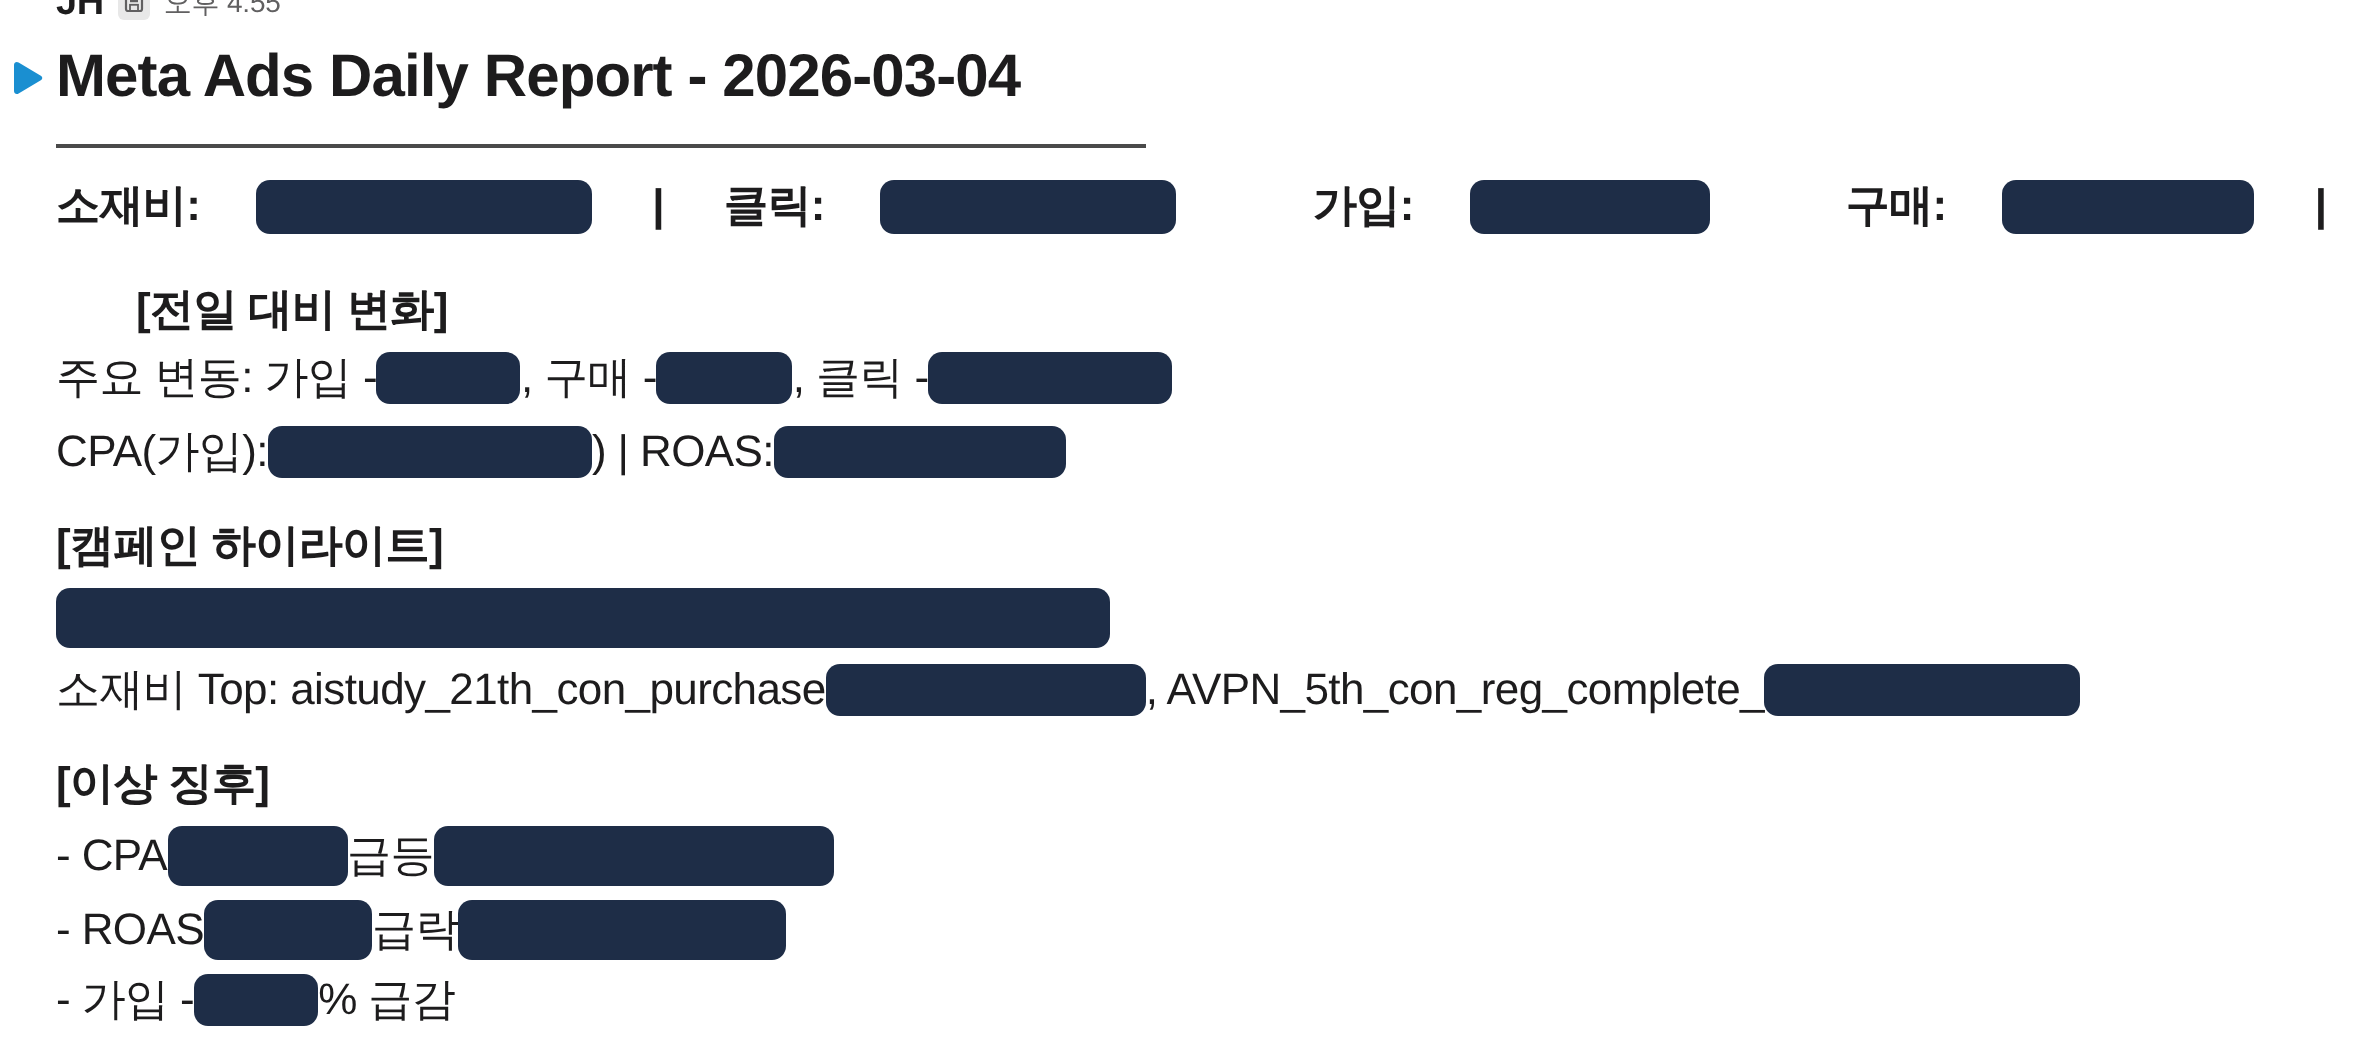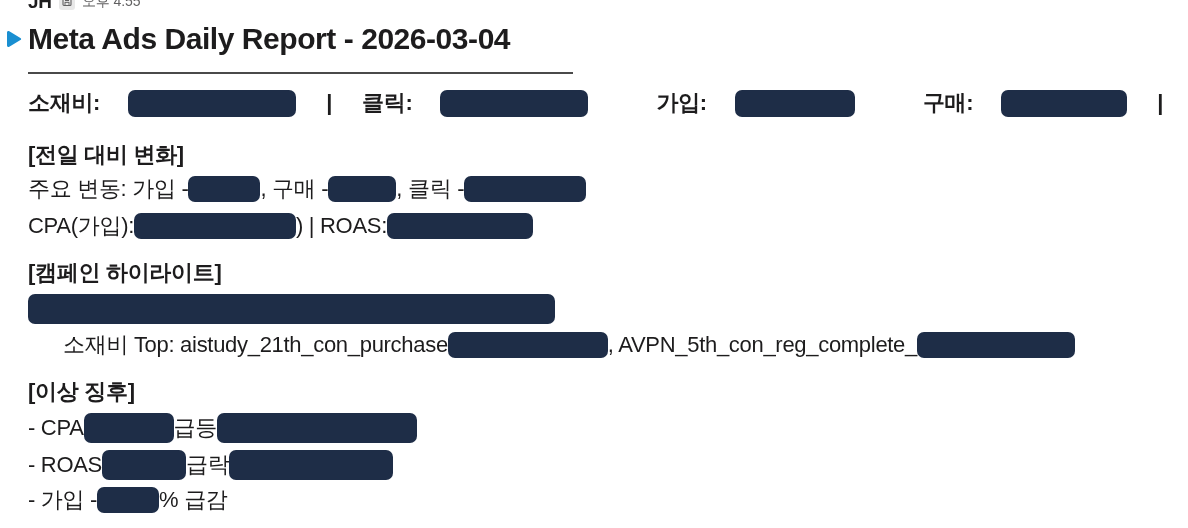--- a/index.html
+++ b/index.html
@@ -103,26 +103,26 @@
     display: inline-block;
     background: #1e2d47;
     border-radius: 7px;
     height: 26px;
     vertical-align: middle;
     flex: 0 0 auto;
   }
 
   
   .l-metrics    { top: 88px;  font-weight: 700; font-size: 22px; gap: 28px; }
-  .l-sec1       { top: 140px; font-weight: 700; font-size: 22px; }
+  .l-sec1       { top: 140px; font-weight: 700; font-size: 22px; margin-left: 40px; }
   .l-change     { top: 174px; }
   .l-cpa        { top: 211px; }
   .l-sec2       { top: 258px; font-weight: 700; font-size: 22px; }
   .l-bestcpa    { top: 294px; }
-  .l-top        { top: 330px; margin-left: 35px; }
+  .l-top        { top: 330px; }
   .l-sec3       { top: 377px; font-weight: 700; font-size: 22px; }
   .l-anom1      { top: 413px; }
   .l-anom2      { top: 450px; }
   .l-anom3      { top: 485px; text-align: center; }
 
   .l-metrics .redact { height: 27px; }
   .l-bestcpa .redact { height: 30px; }
   .l-anom1 .redact, .l-anom2 .redact { height: 30px; }
 </style>
 </head>

